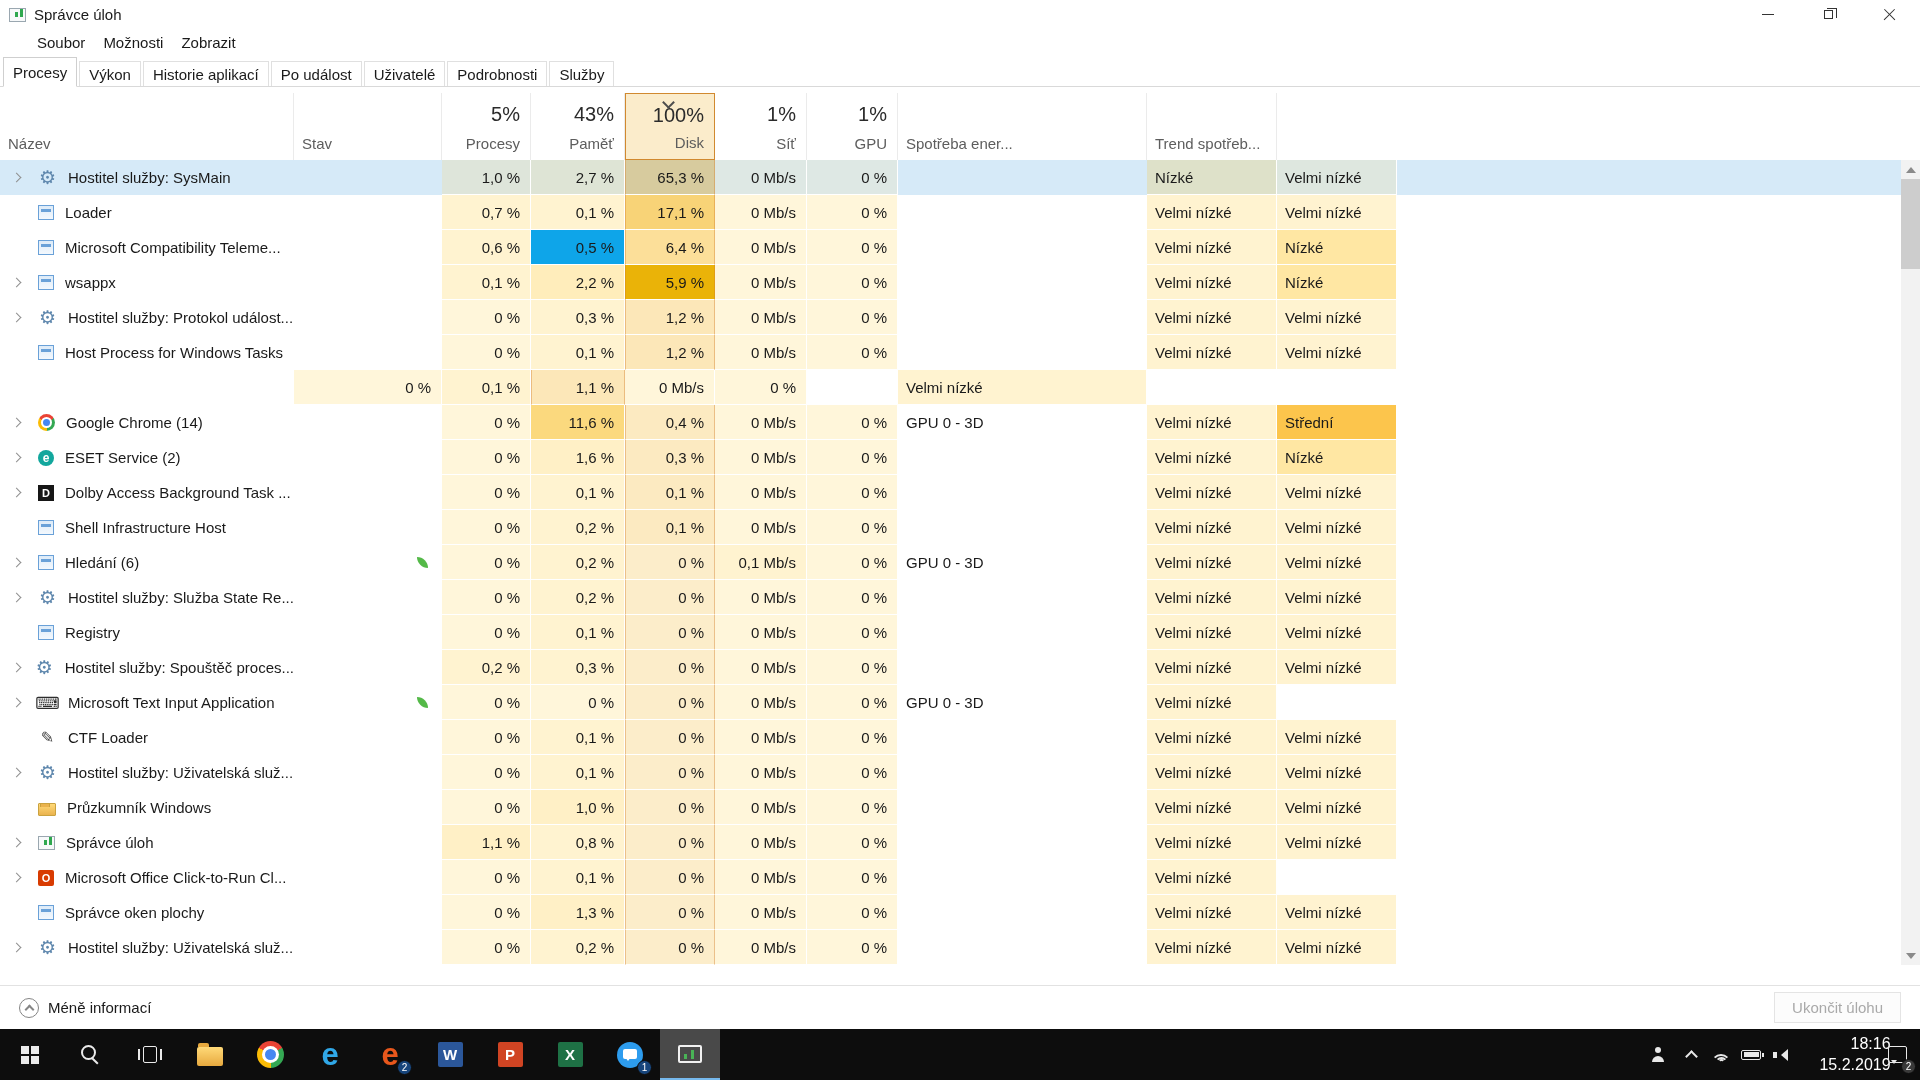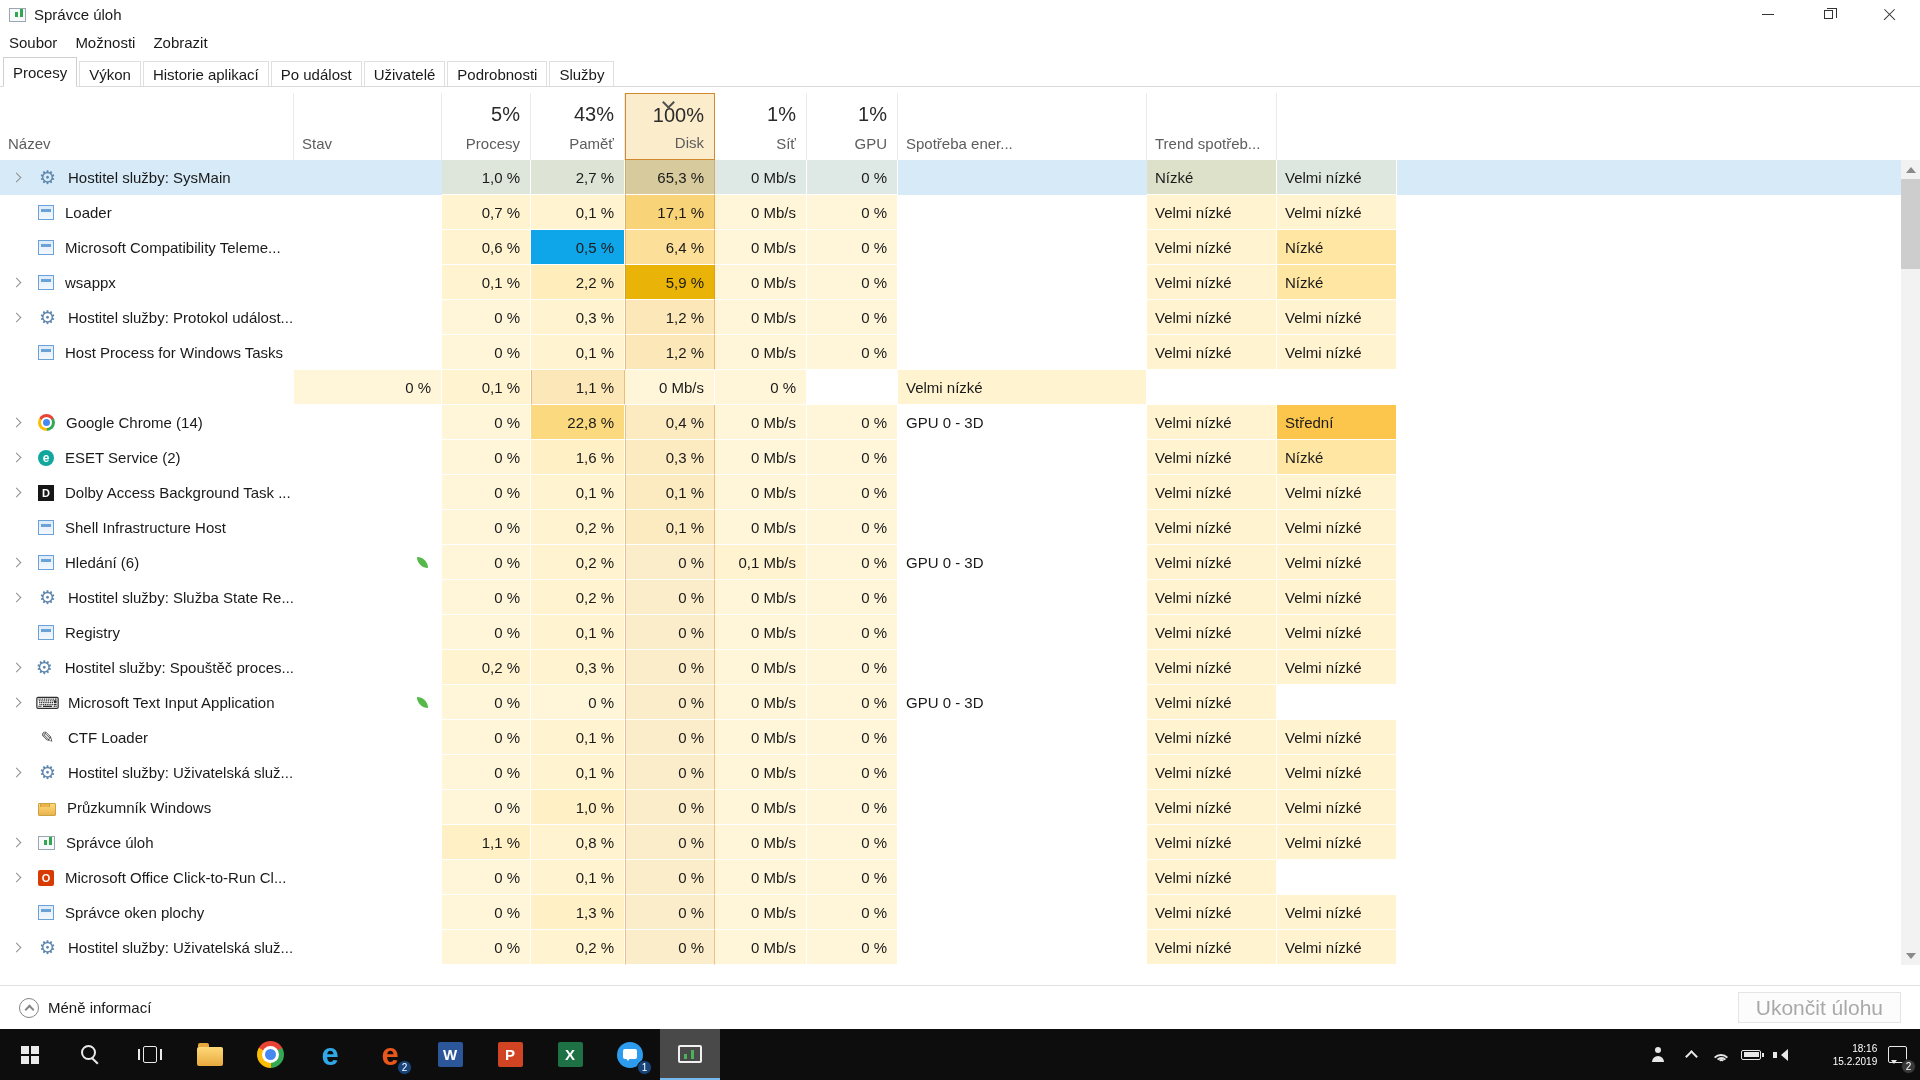--- a/index.html
+++ b/index.html
@@ -14,21 +14,21 @@
   .win-controls{margin-left:auto;display:flex;height:29px;}
   .win-btn{width:61px;display:flex;align-items:center;justify-content:center;}
   .glyph-min{width:12px;height:1px;background:#333;}
   .glyph-restore{width:9px;height:9px;border:1px solid #333;position:relative;background:#fff;}
   .glyph-restore::before{content:"";position:absolute;top:-3px;left:2px;width:9px;height:9px;border:1px solid #333;border-left:none;border-bottom:none;}
   .glyph-close{position:relative;width:13px;height:13px;}
   .glyph-close::before,.glyph-close::after{content:"";position:absolute;left:-1px;top:6px;width:15px;height:1.4px;background:#333;}
   .glyph-close::before{transform:rotate(45deg);}
   .glyph-close::after{transform:rotate(-45deg);}
 
-  .menubar{height:27px;display:flex;align-items:center;padding-left:0;}
+  .menubar{height:27px;display:flex;align-items:center;padding-left:12px;margin-left:16px;}
   .menu-item{font-size:15px;padding:3px 9px;}
 
   .tabsbar{height:31px;display:flex;align-items:flex-end;padding-left:3px;border-bottom:1px solid #d9d9d9;}
   .tab{font-size:15px;display:flex;align-items:center;padding:0 9px;height:25px;border:1px solid #e0e0e0;border-bottom:none;background:#fff;margin-right:2px;}
   .tab.active{height:30px;border:1px solid #cfcfcf;border-bottom:1px solid #fff;margin-bottom:-1px;z-index:2;}
 
   
   .theader{position:absolute;top:93px;left:0;width:1901px;height:67px;display:grid;grid-template-columns:var(--cols);font-size:15px;color:#5d5d5d;}
   .th{border-right:1px solid #ebebeb;display:flex;flex-direction:column;justify-content:flex-end;padding:4px 10px 8px 8px;position:relative;}
   .th-num{justify-content:space-between;align-items:flex-end;padding-left:6px;}
@@ -80,21 +80,21 @@
   .sarrow.up{top:0;} .sarrow.down{bottom:0;}
   .tri-up{width:0;height:0;border-left:5px solid transparent;border-right:5px solid transparent;border-bottom:6px solid #8a8a8a;}
   .tri-down{width:0;height:0;border-left:5px solid transparent;border-right:5px solid transparent;border-top:6px solid #8a8a8a;}
   .sthumb{position:absolute;top:19px;left:0;width:19px;height:90px;background:#cdcdcd;}
 
   
   .statusbar{position:absolute;left:0;right:0;bottom:0;height:44px;border-top:1px solid #e2e2e2;display:flex;align-items:center;padding:0 19px;background:#fff;}
   .less{display:flex;align-items:center;gap:9px;font-size:15px;}
   .sb-circle{width:20px;height:20px;border:1px solid #858585;border-radius:50%;display:flex;align-items:center;justify-content:center;}
   .sb-circle i{width:7px;height:7px;border-top:2px solid #858585;border-left:2px solid #858585;transform:rotate(45deg);margin-top:4px;}
-  .endtask{margin-left:auto;height:31px;padding:0 17px;background:#fcfcfc;border:1px solid #e4e4e4;color:#a9a9a9;font-size:21px;display:flex;align-items:center;}
+  .endtask{margin-left:auto;height:31px;padding:0 17px;background:#fcfcfc;border:1px solid #e4e4e4;color:#a9a9a9;font-size:15px;display:flex;align-items:center;}
 
   
   .taskbar{position:absolute;left:0;right:0;bottom:0;height:51px;background:#0d0d0d;display:flex;align-items:stretch;}
   .tb-btn{width:60px;display:flex;align-items:center;justify-content:center;position:relative;flex:none;}
   .tb-btn.active{background:rgba(255,255,255,.25);border-bottom:2px solid #76b9ed;}
   .ic-start{display:grid;grid-template-columns:8px 8px;grid-template-rows:8px 8px;gap:2px;}
   .ic-start i{background:#eaeaea;}
   .ic-searchm{position:relative;width:19px;height:19px;}
   .ic-searchm::before{content:"";position:absolute;left:0;top:0;width:11px;height:11px;border:2px solid #eaeaea;border-radius:50%;}
   .ic-searchm::after{content:"";position:absolute;right:1px;bottom:2px;width:8px;height:2px;background:#eaeaea;transform:rotate(45deg);}
@@ -127,21 +127,21 @@
   .tr-wifi i{position:absolute;left:50%;border:2px solid transparent;border-top-color:#e8e8e8;border-radius:50%;}
   .tr-wifi .a1{width:20px;height:20px;margin-left:-10px;bottom:-12px;}
   .tr-wifi .a2{width:13px;height:13px;margin-left:-6.5px;bottom:-8px;}
   .tr-wifi .a3{width:7px;height:7px;margin-left:-3.5px;bottom:-4px;}
   .tr-batt{width:20px;height:10px;border:1.5px solid #e8e8e8;border-radius:2px;position:relative;}
   .tr-batt::before{content:"";position:absolute;right:-4px;top:2px;width:2px;height:4px;background:#e8e8e8;}
   .tr-batt::after{content:"";position:absolute;inset:1.5px;background:#e8e8e8;}
   .tr-spk{position:relative;width:16px;height:14px;}
   .tr-spk::before{content:"";position:absolute;left:0;top:4px;width:4px;height:6px;background:#e8e8e8;}
   .tr-spk::after{content:"";position:absolute;left:2px;top:1px;width:0;height:0;border:6px solid transparent;border-right:7px solid #e8e8e8;}
-  .tr-clock{color:#fff;font-size:10px;line-height:1.3;text-align:right;margin-left:40px;}
+  .tr-clock{color:#fff;font-size:16px;line-height:1.3;text-align:right;margin-left:40px;}
   .tr-notif{width:19px;height:17px;border:1.5px solid #e8e8e8;border-radius:2px;position:relative;}
   .tr-notif::after{content:"";position:absolute;left:2px;bottom:-5px;width:0;height:0;border:3px solid transparent;border-top:4px solid #e8e8e8;}
   .notif-badge{position:absolute;right:4px;bottom:6px;min-width:15px;height:15px;border-radius:50%;background:#3a3a3a;color:#fff;font-size:10px;display:flex;align-items:center;justify-content:center;border:1px solid #0d0d0d;}
 </style>
 </head>
 <body>
 
 <div class="window">
 
   <div class="titlebar">
@@ -359,21 +359,21 @@
         <span class="expand">
             <i></i>
           </span>
         <span class="p-icon ic-chrome"></span>
         <span class="pname">Google Chrome (14)</span>
       </div>
       <div class="cell c-stav plain">
         
       </div>
       <div class="cell num heat c-cpu" style="background: rgb(255, 246, 218);">0 %</div>
-      <div class="cell num heat c-mem" style="background: rgb(251, 217, 126);">22,8 %</div>
+      <div class="cell num heat c-mem" style="background: rgb(251, 217, 126);">11,6 %</div>
       <div class="cell num heat c-disk" style="background: rgb(252, 234, 193);">0,4 %</div>
       <div class="cell num heat c-net" style="background: rgb(255, 246, 218);">0 Mb/s</div>
       <div class="cell num heat c-gpu" style="background: rgb(255, 246, 218);">0 %</div>
       <div class="cell c-engine plain">GPU 0 - 3D</div>
       <div class="cell heat c-power" style="background: rgb(255, 243, 208);">Velmi nízké</div>
       <div class="cell heat c-trend" style="background: rgb(252, 197, 76);">Střední</div>
       <div class="cell c-fill plain"></div>
     </div>
       <div class="row">
       <div class="cell c-name plain">

